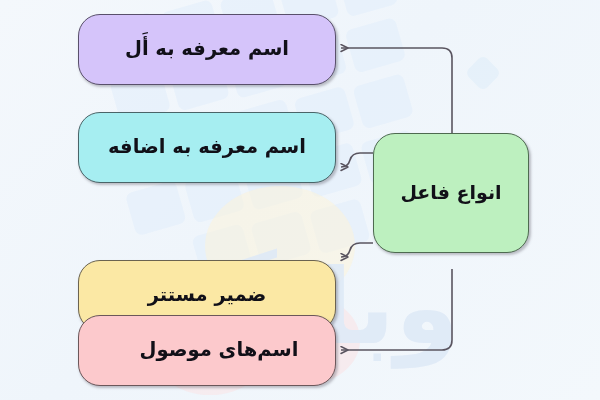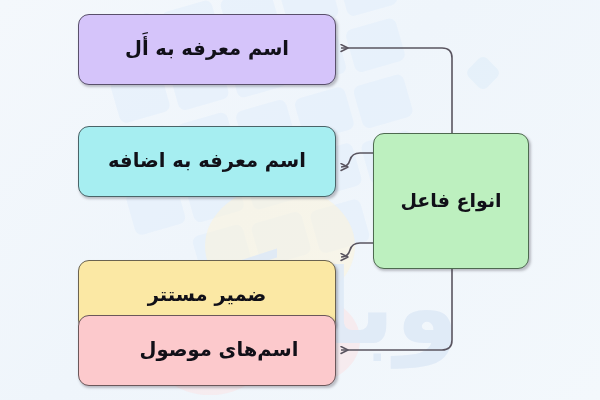--- a/index.html
+++ b/index.html
@@ -78,21 +78,21 @@
     position: absolute;
     inset: 0;
     pointer-events: none;
   }
 
   
   .node {
     position: absolute;
     box-sizing: border-box;
     border: 1.6px solid #5a5560;
-    border-radius: 11px;
+    border-radius: 22px;
     box-shadow: 1.5px 2px 2.5px rgba(60, 55, 70, 0.30);
     display: flex;
     flex-direction: column;
     align-items: center;
     justify-content: center;
     text-align: center;
     color: #111018;
     direction: rtl;
     unicode-bidi: isolate;
   }
@@ -102,29 +102,29 @@
     font-weight: 600;
     white-space: nowrap;
   }
 
   .node.leaf {
     left: 78px;
     width: 258px;
     height: 71px;
   }
   .node.n-al      { top: 14px;  background: #d5c4fa; border-color: #59506b; }
-  .node.n-ezafe   { top: 126px; background: #a6eef1; border-color: #4a6468; }
+  .node.n-ezafe   { top: 112px; background: #a6eef1; border-color: #4a6468; }
   .node.n-zamir   { top: 218px; background: #fbe8a4; border-color: #6b6350; margin-top: 42px; }
   .node.n-mosul   { top: 315px; background: #fcc9cc; border-color: #6b575a; padding-left: 24px; }
 
   .node.root {
     left: 373px;
     top: 133px;
     width: 156px;
-    height: 136px;
+    height: 120px;
     background: #bdf0bf;
     border-color: #4e6a50;
     gap: 12px;
   }
   .node.root .node-label { font-size: 19px; }
   .node.root .node-label.sub { font-size: 19px; }
 </style>
 </head>
 <body>
 

